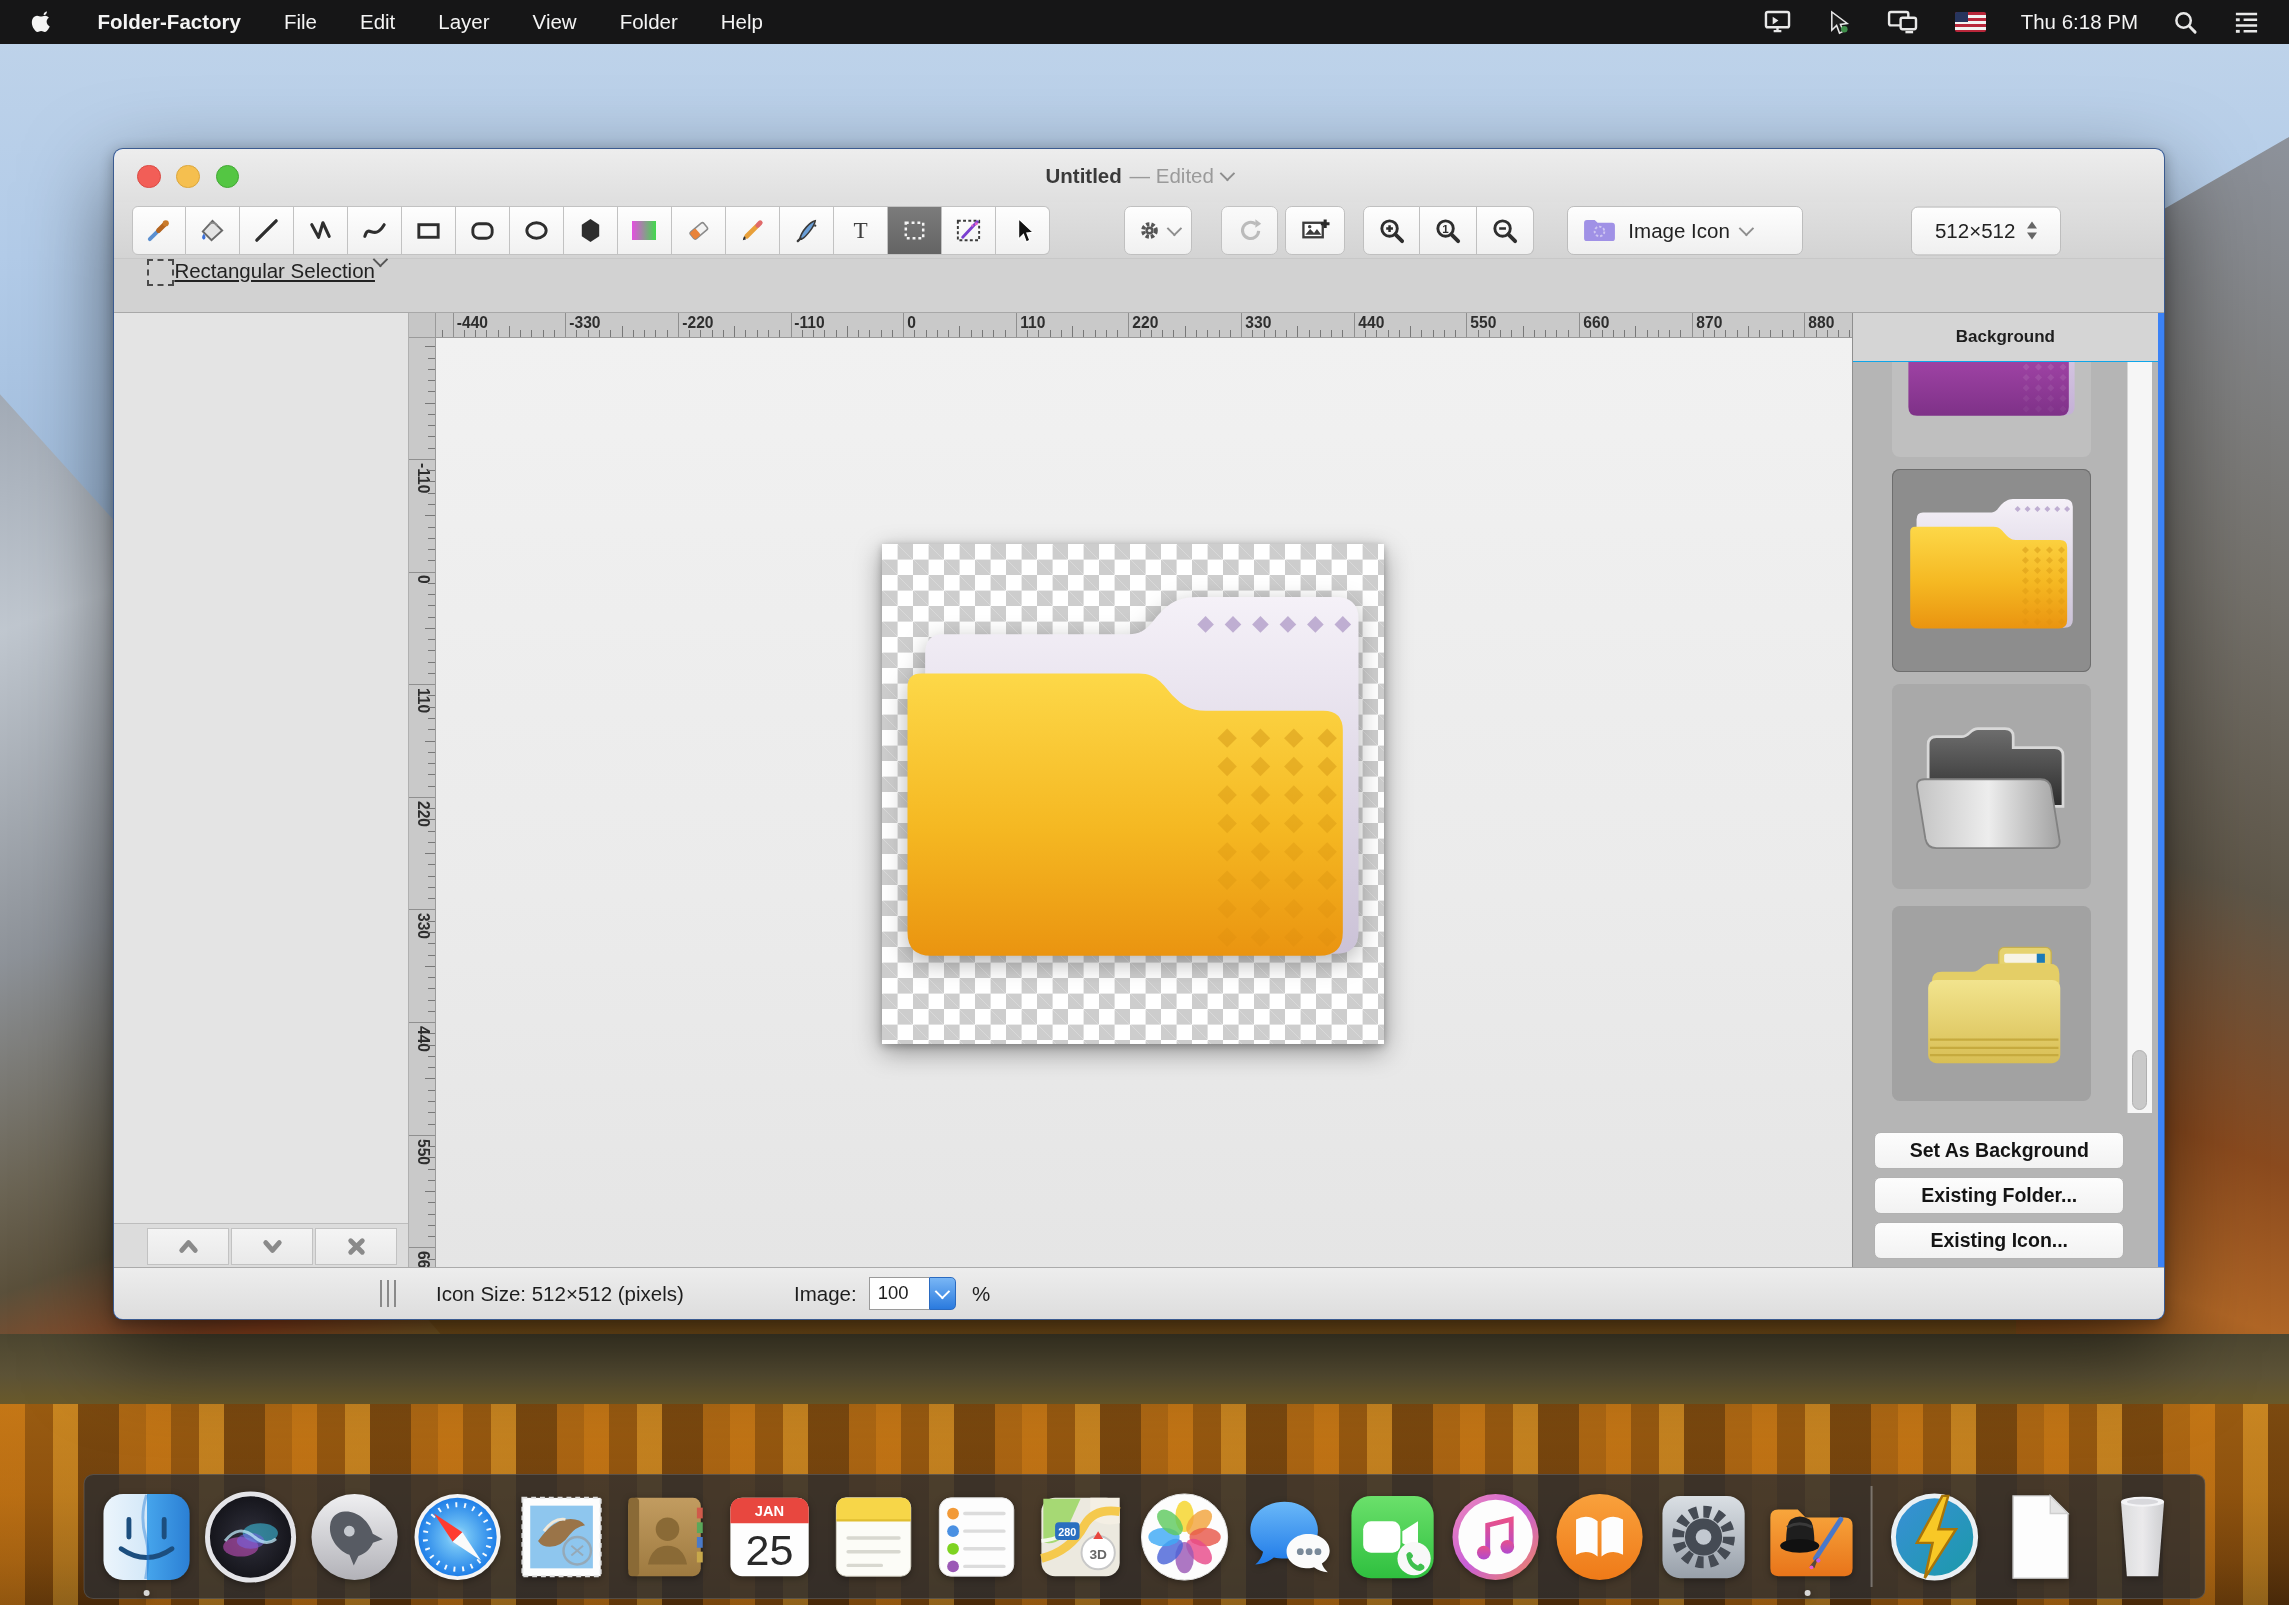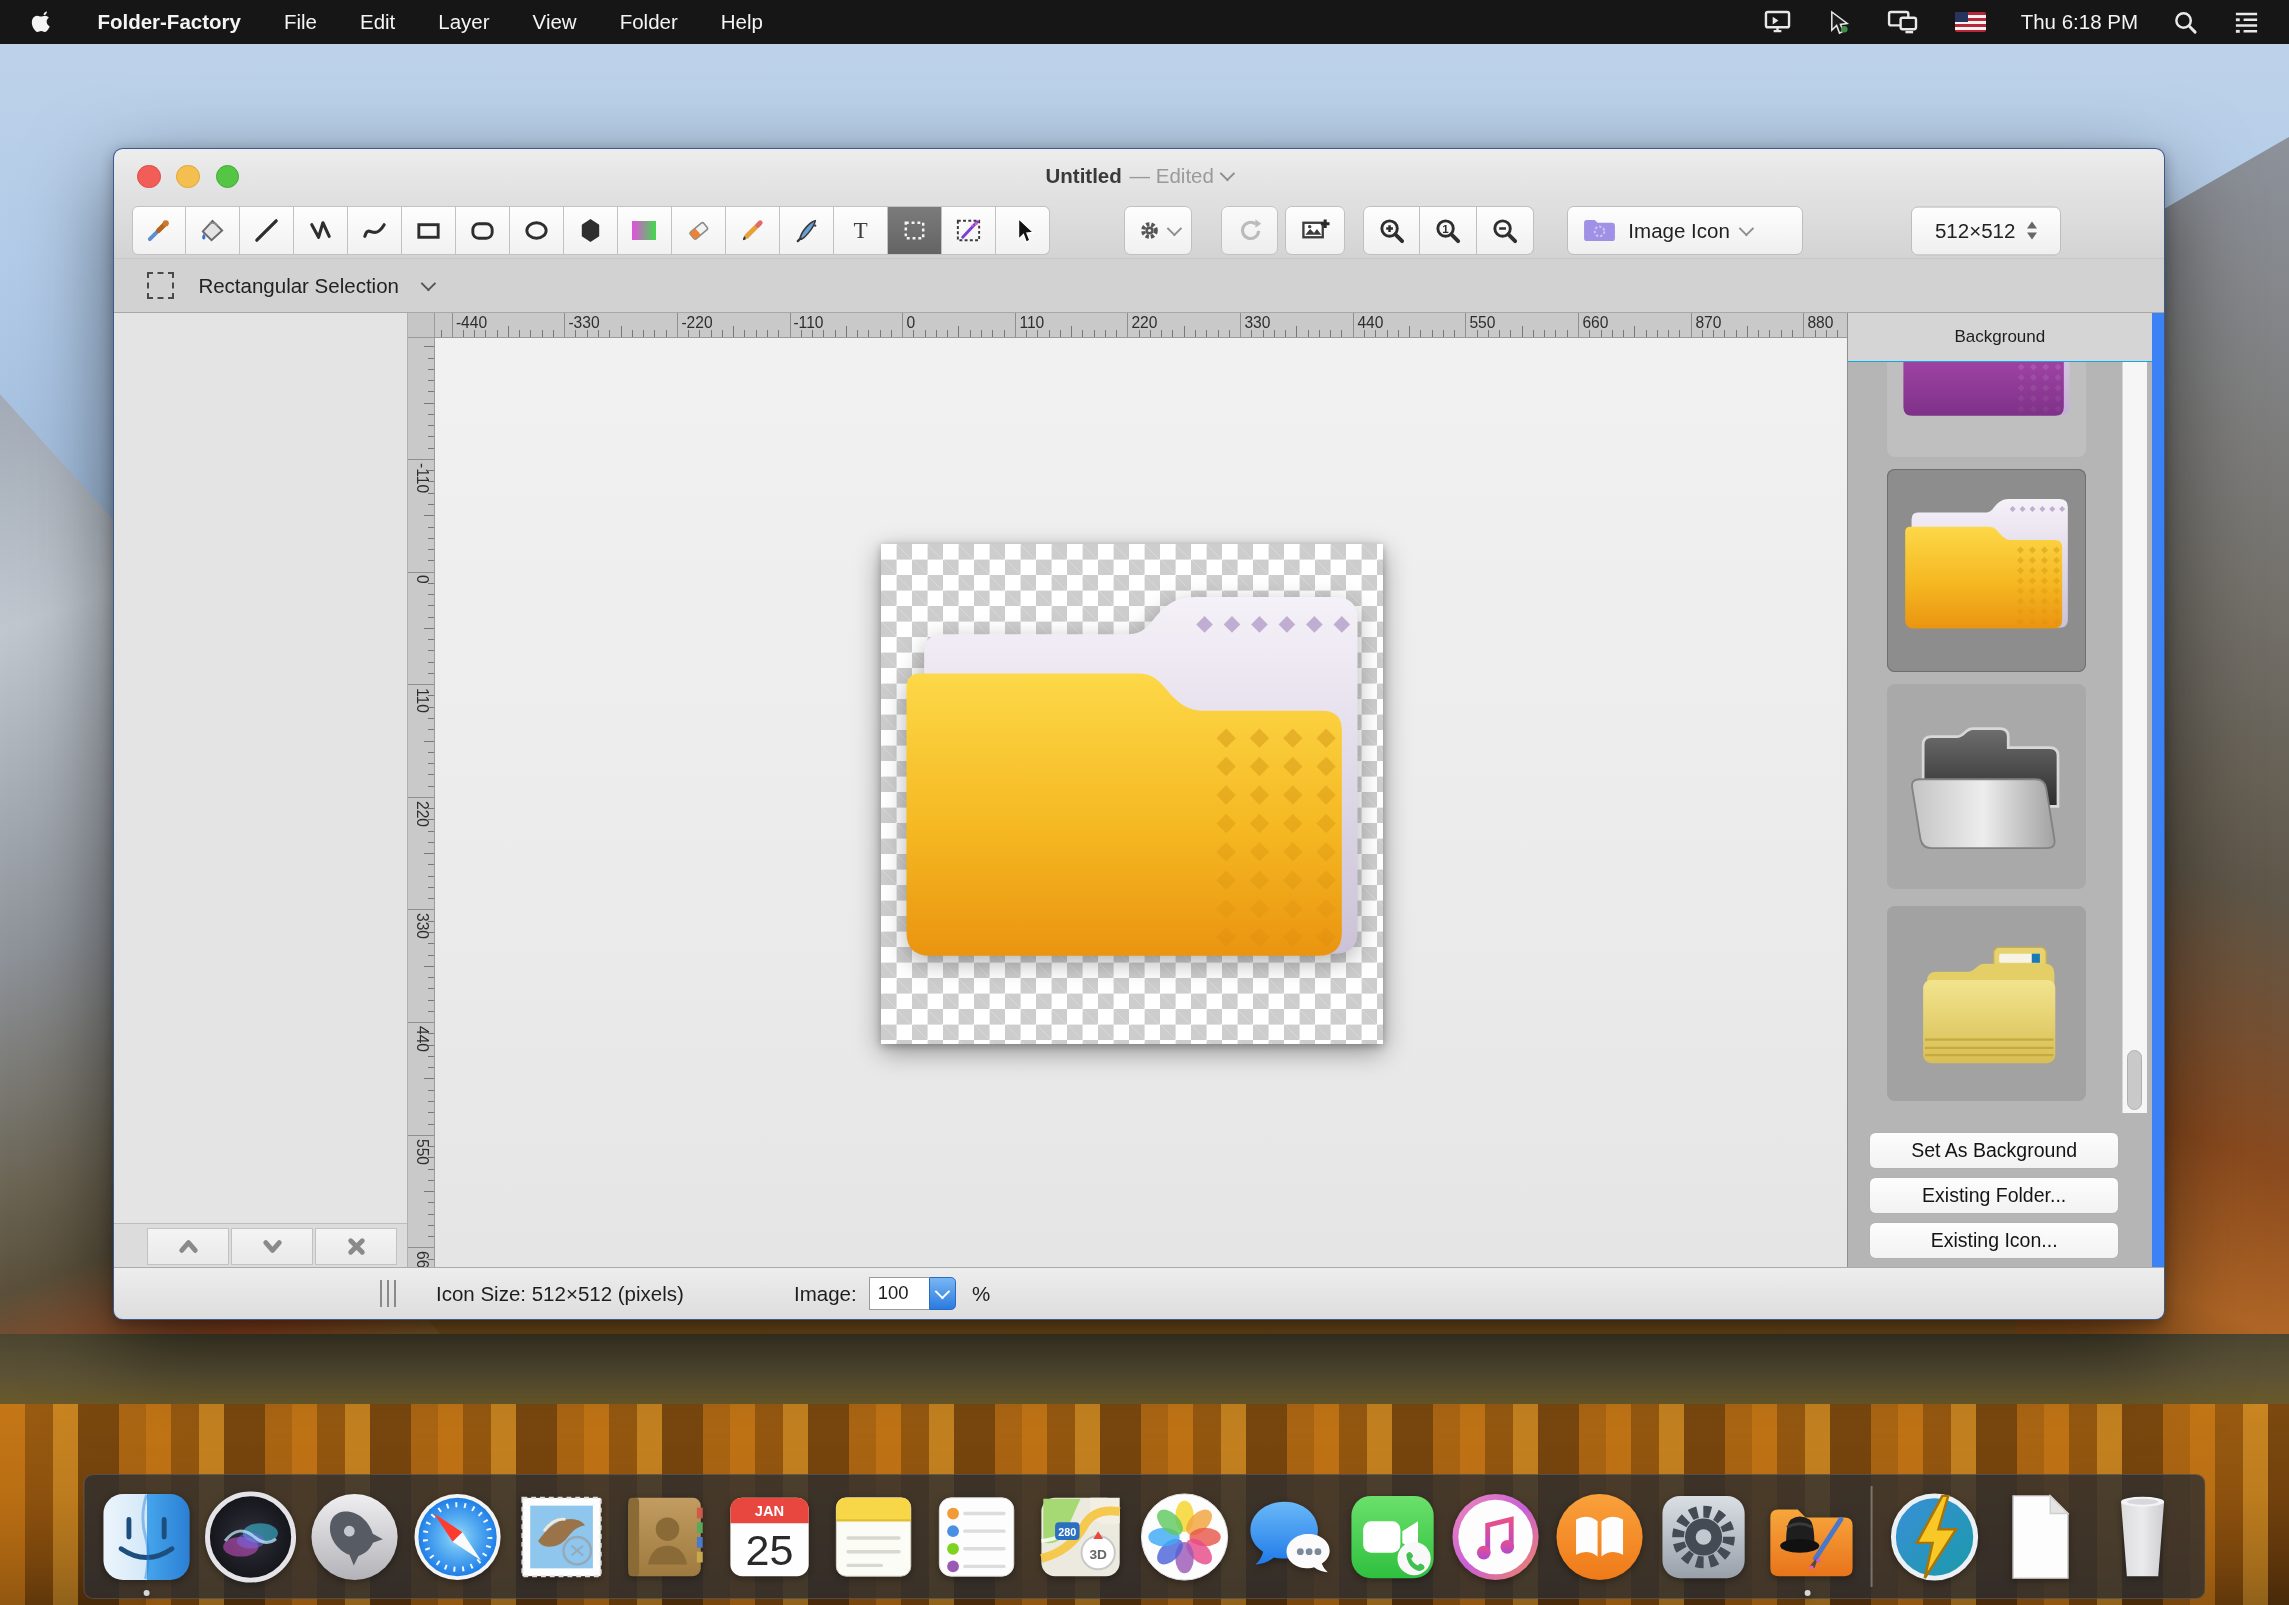--- a/index.html
+++ b/index.html
@@ -71,26 +71,26 @@
     padding:0 13.7px;background:linear-gradient(#fefefe,#efefef);border:1px solid #bdbdbd;border-radius:6.8px;
     font-size:20.5px;color:#222;box-sizing:border-box;}
   .size-stepper{position:absolute;right:103px;top:50%;transform:translateY(-50%);width:150px;height:49px;
     background:linear-gradient(#fefefe,#efefef);border:1px solid #bdbdbd;border-radius:6.8px;
     display:flex;align-items:center;justify-content:center;gap:11.7px;font-size:20.5px;color:#222;box-sizing:border-box;}
   .stepper-arrows{display:flex;flex-direction:column;gap:3.9px;}
   .tri-up{width:0;height:0;border-left:5.9px solid transparent;border-right:5.9px solid transparent;border-bottom:7.8px solid #666;}
   .tri-down{width:0;height:0;border-left:5.9px solid transparent;border-right:5.9px solid transparent;border-top:7.8px solid #666;}
 
   .optionsbar{position:absolute;left:0;top:109px;right:0;height:55px;background:#d2d2d2;
-    border-top:1px solid #c8c8c8;border-bottom:1px solid #a8a8a8;display:flex;align-items:center;
-    padding-left:33px;box-sizing:border-box;gap:24px;font-size:20.5px;color:#222;}
+    border-top:1px solid #c8c8c8;border-bottom:1px solid #a8a8a8;display:flex;
+    padding-left:33px;box-sizing:border-box;gap:0;font-size:20.5px;color:#222;text-decoration:underline;}
   .dash-square{width:23.4px;height:23.4px;border:2px dashed #4a4a4a;}
 
   
-  .content{position:absolute;left:0;top:164px;right:12px;height:956px;display:flex;}
+  .content{position:absolute;left:0;top:164px;right:6px;height:956px;display:flex;font-weight:bold;}
   .left-panel{position:relative;width:296px;background:#e4e4e4;border-right:1px solid #b0b0b0;box-sizing:border-box;}
   .lp-btnbar{position:absolute;left:0;right:0;bottom:0;height:46px;background:#dcdcdc;border-top:1px solid #bdbdbd;
     display:flex;align-items:center;padding-left:33px;gap:2px;box-sizing:border-box;}
   .lp-btn{width:82px;height:37px;background:linear-gradient(#f4f4f4,#e9e9e9);border:1px solid #c2c2c2;
     display:flex;align-items:center;justify-content:center;box-sizing:border-box;}
 
   .mid-col{width:1446px;display:flex;flex-direction:column;}
   .ruler-row{display:flex;height:25px;}
   .ruler-corner{width:27px;height:25px;background:#c6c6c6;border-right:1px solid #9a9a9a;border-bottom:1px solid #9a9a9a;box-sizing:border-box;}
   .hruler{position:relative;flex:1;background:#c9c9c9;border-bottom:1px solid #9a9a9a;overflow:hidden;box-sizing:border-box;}

